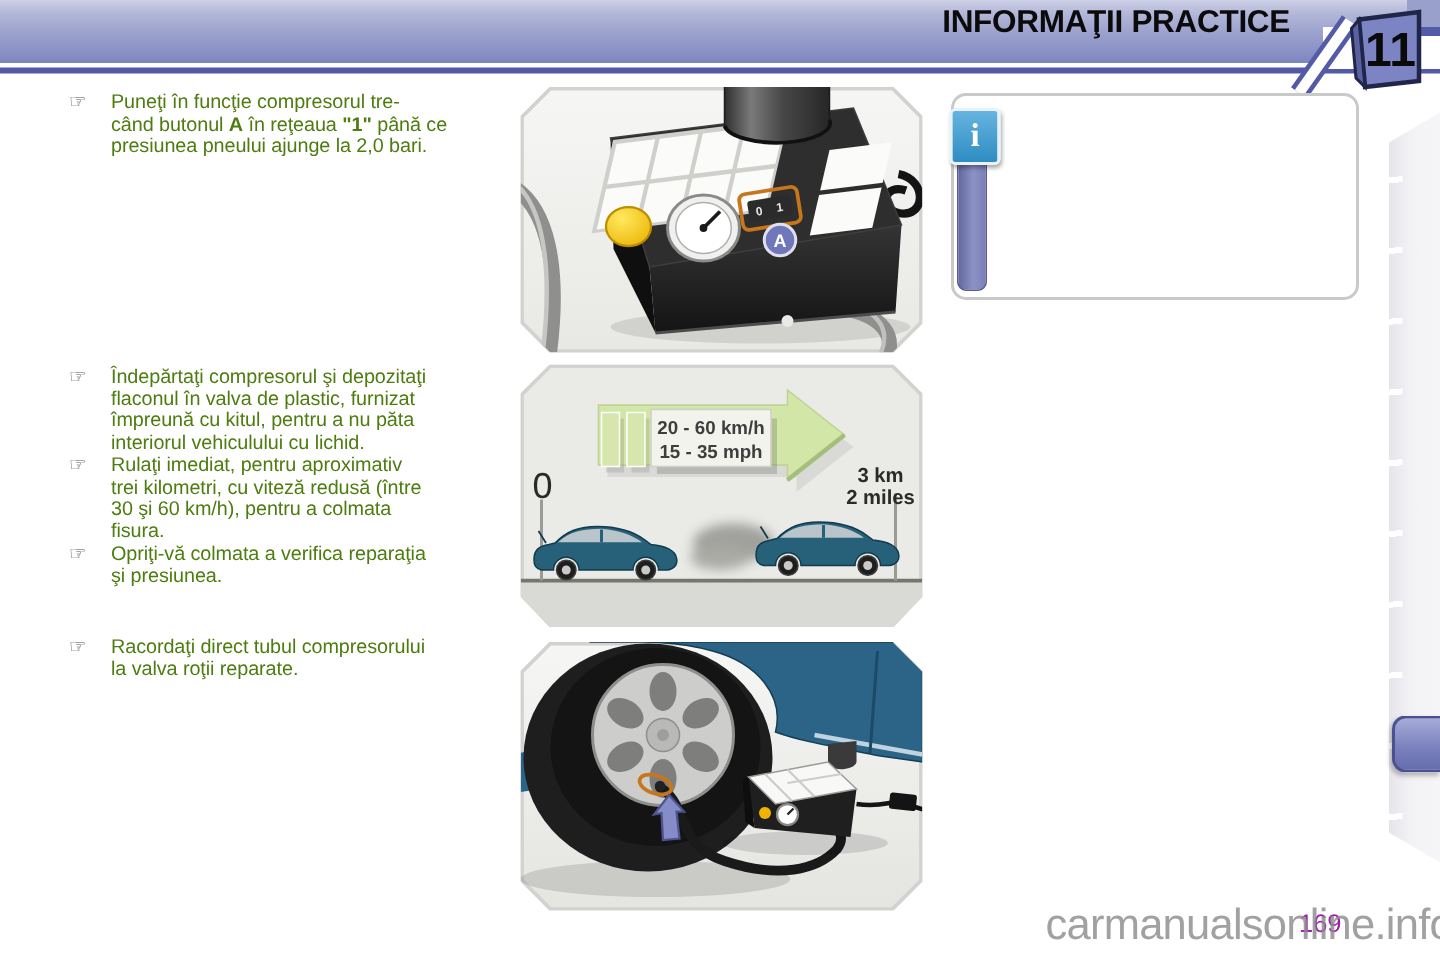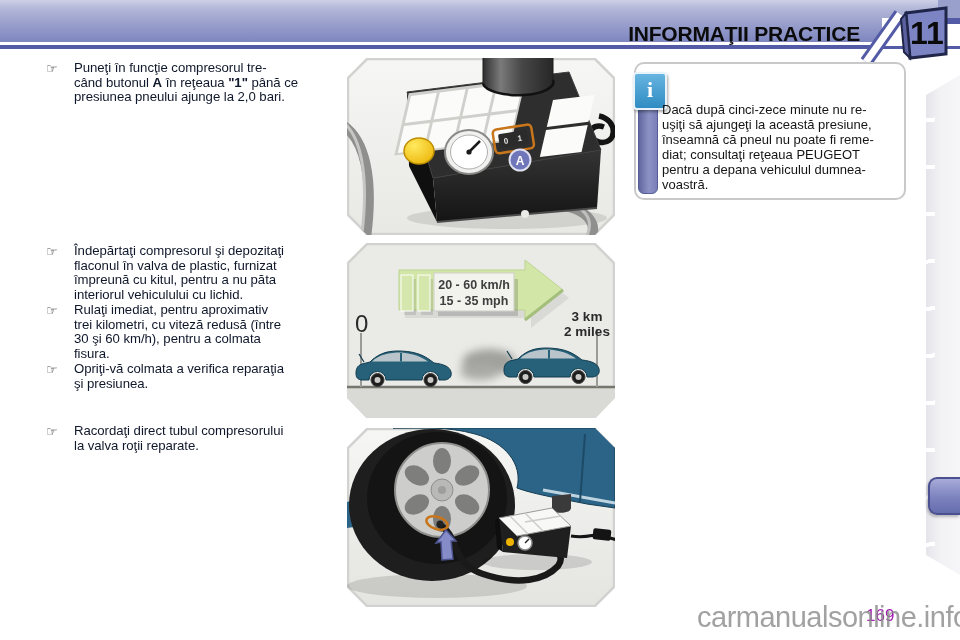--- a/index.html
+++ b/index.html
@@ -5,29 +5,29 @@
   html,body{margin:0;padding:0;}
   body{width:960px;height:640px;background:#fff;overflow:hidden;
        font-family:"Liberation Sans",sans-serif;position:relative;}
   .page{position:absolute;inset:0;width:960px;height:640px;background:#ffffff;}
 
   
   .hdr-band{position:absolute;left:0;top:0;width:960px;height:42px;
     background:linear-gradient(180deg,#cdd0e6 0%,#b2b6d8 22%,#9aa0cc 55%,#7e86c0 100%);}
   .hdr-white-line{position:absolute;left:0;top:42px;width:960px;height:3px;background:#ffffff;}
   .hdr-navy-line{position:absolute;left:0;top:45px;width:960px;height:4px;background:#545ba6;}
-  .hdr-title{position:absolute;top:22px;right:100px;font-size:21px;font-weight:bold;
+  .hdr-title{position:absolute;top:3px;right:100px;font-size:21px;font-weight:bold;
     letter-spacing:-0.2px;color:#0b0b0b;}
   .hdr-right-svg{position:absolute;left:830px;top:0;width:130px;height:70px;}
 
   
   .bullet{position:absolute;display:flex;align-items:flex-start;}
   .bullet .ptr{width:28px;flex:none;font-family:"DejaVu Sans",sans-serif;
     font-size:13px;color:#4a4a4a;line-height:14px;padding-top:1px;}
-  .bullet .txt{white-space:pre-line;font-size:13.2px;line-height:14.7px;color:#0f172a;
+  .bullet .txt{white-space:pre-line;font-size:13.2px;line-height:14.7px;color:#4d7c0f;
     width:260px;letter-spacing:-0.05px;}
   .bullet .txt b{font-weight:bold;}
 
   
   .info-box{position:absolute;left:634px;top:62px;width:272px;height:138px;
     background:#ffffff;border:2px solid #c9c9c9;border-radius:10px;box-sizing:border-box;}
   .info-spine{position:absolute;left:2px;top:8px;width:18px;height:120px;
     background:linear-gradient(90deg,#62679f 0%,#8d92c6 55%,#7a7fb8 100%);
     border:1px solid #565c96;border-radius:6px;}
   .info-i{position:absolute;left:-3px;top:8px;width:30px;height:34px;
@@ -113,26 +113,20 @@
 
   <div class="bullet" style="left:46px;top:424px;">
     <span class="ptr">☞</span>
     <span class="txt">Racordaţi direct tubul compresorului
 la valva roţii reparate.</span>
   </div>
 
   <div class="info-box">
     <div class="info-spine"></div>
     <div class="info-i">i</div>
-    <div class="info-text">Dacă după cinci-zece minute nu re-
-uşiţi să ajungeţi la această presiune,
-înseamnă că pneul nu poate fi reme-
-diat; consultaţi reţeaua PEUGEOT
-pentru a depana vehiculul dumnea-
-voastră.</div>
   </div>
 
   <svg class="panel" style="left:347px;top:58px;" width="268" height="177" viewBox="0 0 268 177">
     <defs>
       <linearGradient id="bg1" x1="0" y1="0" x2="0" y2="1">
         <stop offset="0" stop-color="#f6f6f4"></stop>
           <stop offset="1" stop-color="#e8e8e5"></stop>
       </linearGradient>
       <linearGradient id="cyl" x1="0" y1="0" x2="1" y2="0">
         <stop offset="0" stop-color="#2f2f2f"></stop>

